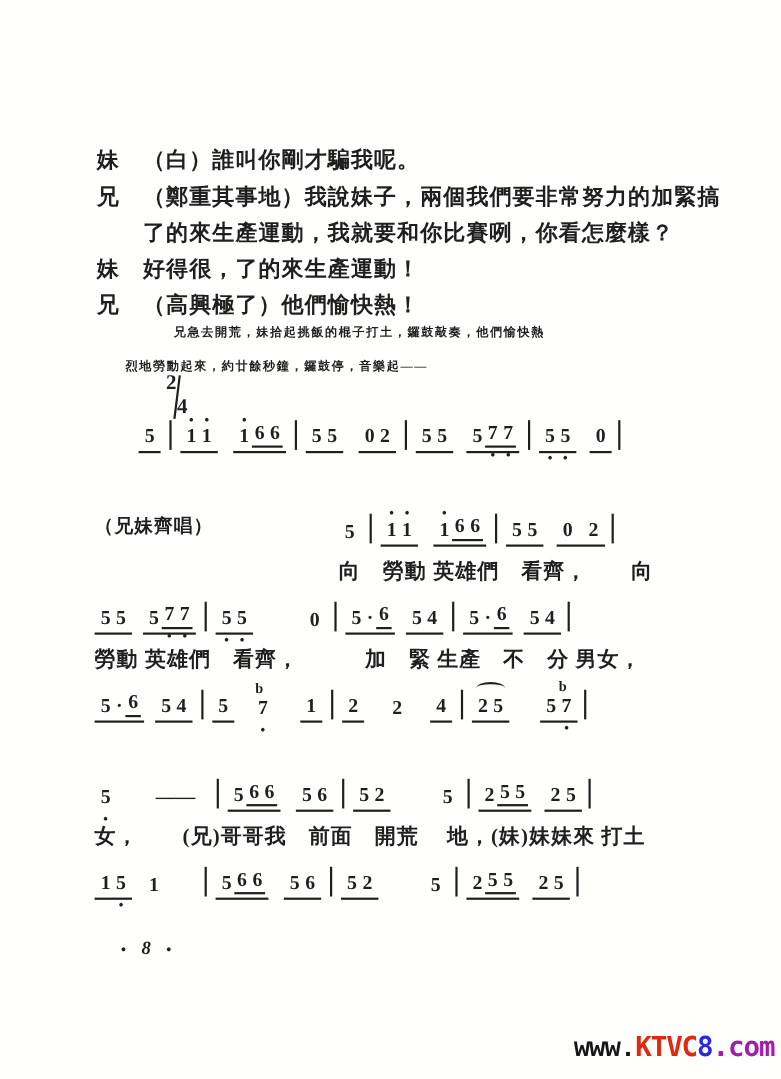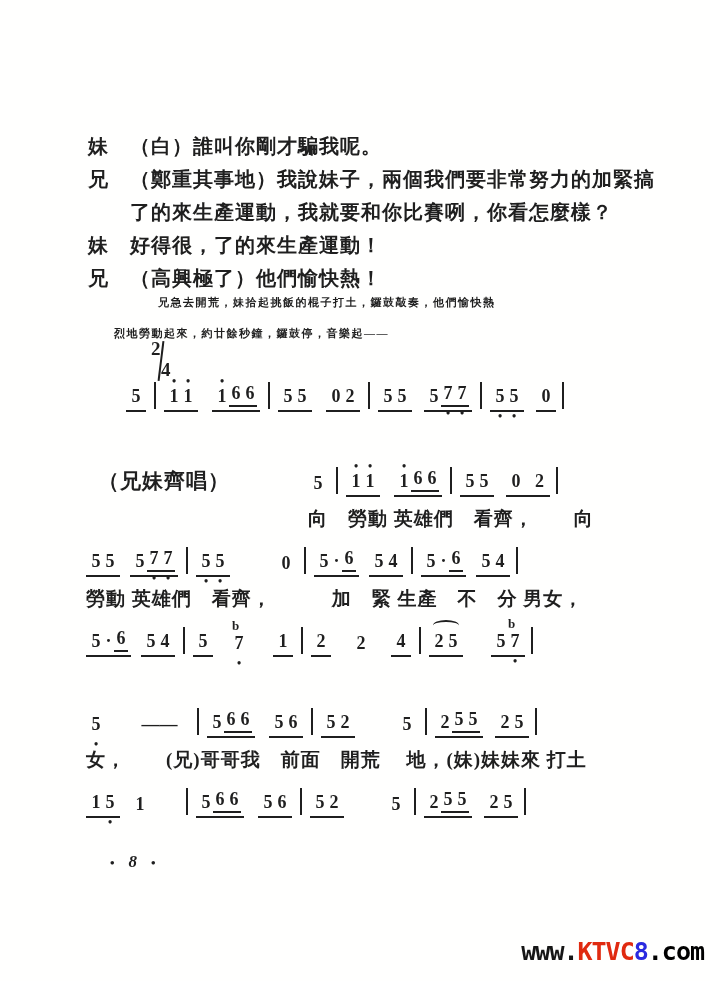--- a/index.html
+++ b/index.html
@@ -35,21 +35,21 @@
   .note{position:relative;font-size:18px;font-weight:700;line-height:21px;padding:0 2.5px;}
   .note.hi::before{content:"•";position:absolute;top:-10px;left:50%;transform:translateX(-50%);font-size:12px;line-height:10px;}
   .note.lo::after{content:"•";position:absolute;bottom:-14px;left:50%;transform:translateX(-50%);font-size:12px;line-height:10px;}
   .note .flat{position:absolute;top:-13px;left:0px;font-size:13px;font-weight:700;line-height:12px;}
   .note.dash{min-width:30px;text-align:center;}
   .grp.tie::before{content:"";position:absolute;left:4px;right:4px;top:-11px;height:9px;
                    border-top:2px solid #1f1f1f;border-radius:50% 50% 0 0;}
   .bar{width:2px;height:27px;background:#1f1f1f;align-self:center;margin-bottom:2px;}
   .sp{display:inline-block;height:1px;}
   .lyr{margin-top:9px;font-size:19px;font-weight:700;letter-spacing:1px;white-space:pre;}
-  .lbl{position:absolute;left:12px;top:12px;font-size:21px;font-weight:700;letter-spacing:1px;}
+  .lbl{position:absolute;left:0;top:12px;font-size:17px;font-weight:700;letter-spacing:1px;}
   .caption{margin-top:4px;margin-left:30px;font-size:19px;font-weight:700;letter-spacing:2px;}
   
   .pagenum{position:absolute;top:852px;left:110px;font-size:17px;font-weight:700;}
   .pagenum .num{font-style:italic;margin:0 14px;}
   .pagenum .pdot{font-size:13px;}
   .watermark{position:absolute;top:937px;right:6px;font-family:"DejaVu Sans Mono","Liberation Mono",monospace;
              font-size:25px;font-weight:700;letter-spacing:-1px;}
 </style>
 </head>
 <body>
@@ -420,16 +420,16 @@
           <span class="bar"></span>
         </div>
       </div>
     </div>
 
   <div class="pagenum">
     <span class="pdot">•</span><span class="num">8</span><span class="pdot">•</span>
   </div>
 
   <div class="watermark">
-    <span style="color: rgb(22, 22, 22);">www.</span><span style="color: rgb(224, 42, 16);">KTVC</span><span style="color: rgb(42, 42, 224);">8</span><span style="color: #000000;">.com</span>
+    <span style="color: rgb(22, 22, 22); font-family: Liberation Mono, monospace;">www.</span><span style="color: rgb(224, 42, 16);">KTVC</span><span style="color: rgb(42, 42, 224);">8</span><span style="color: #a21caf;">.com</span>
   </div>
 
 </div>
 
 </body></html>

